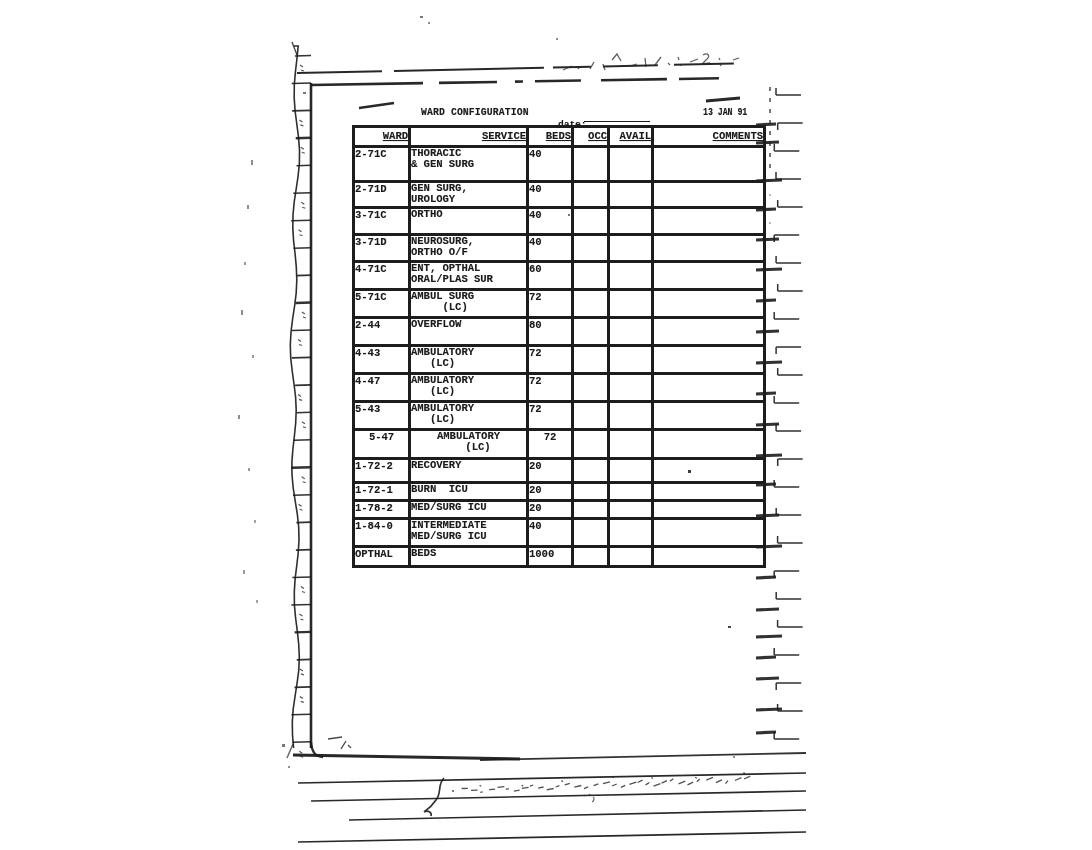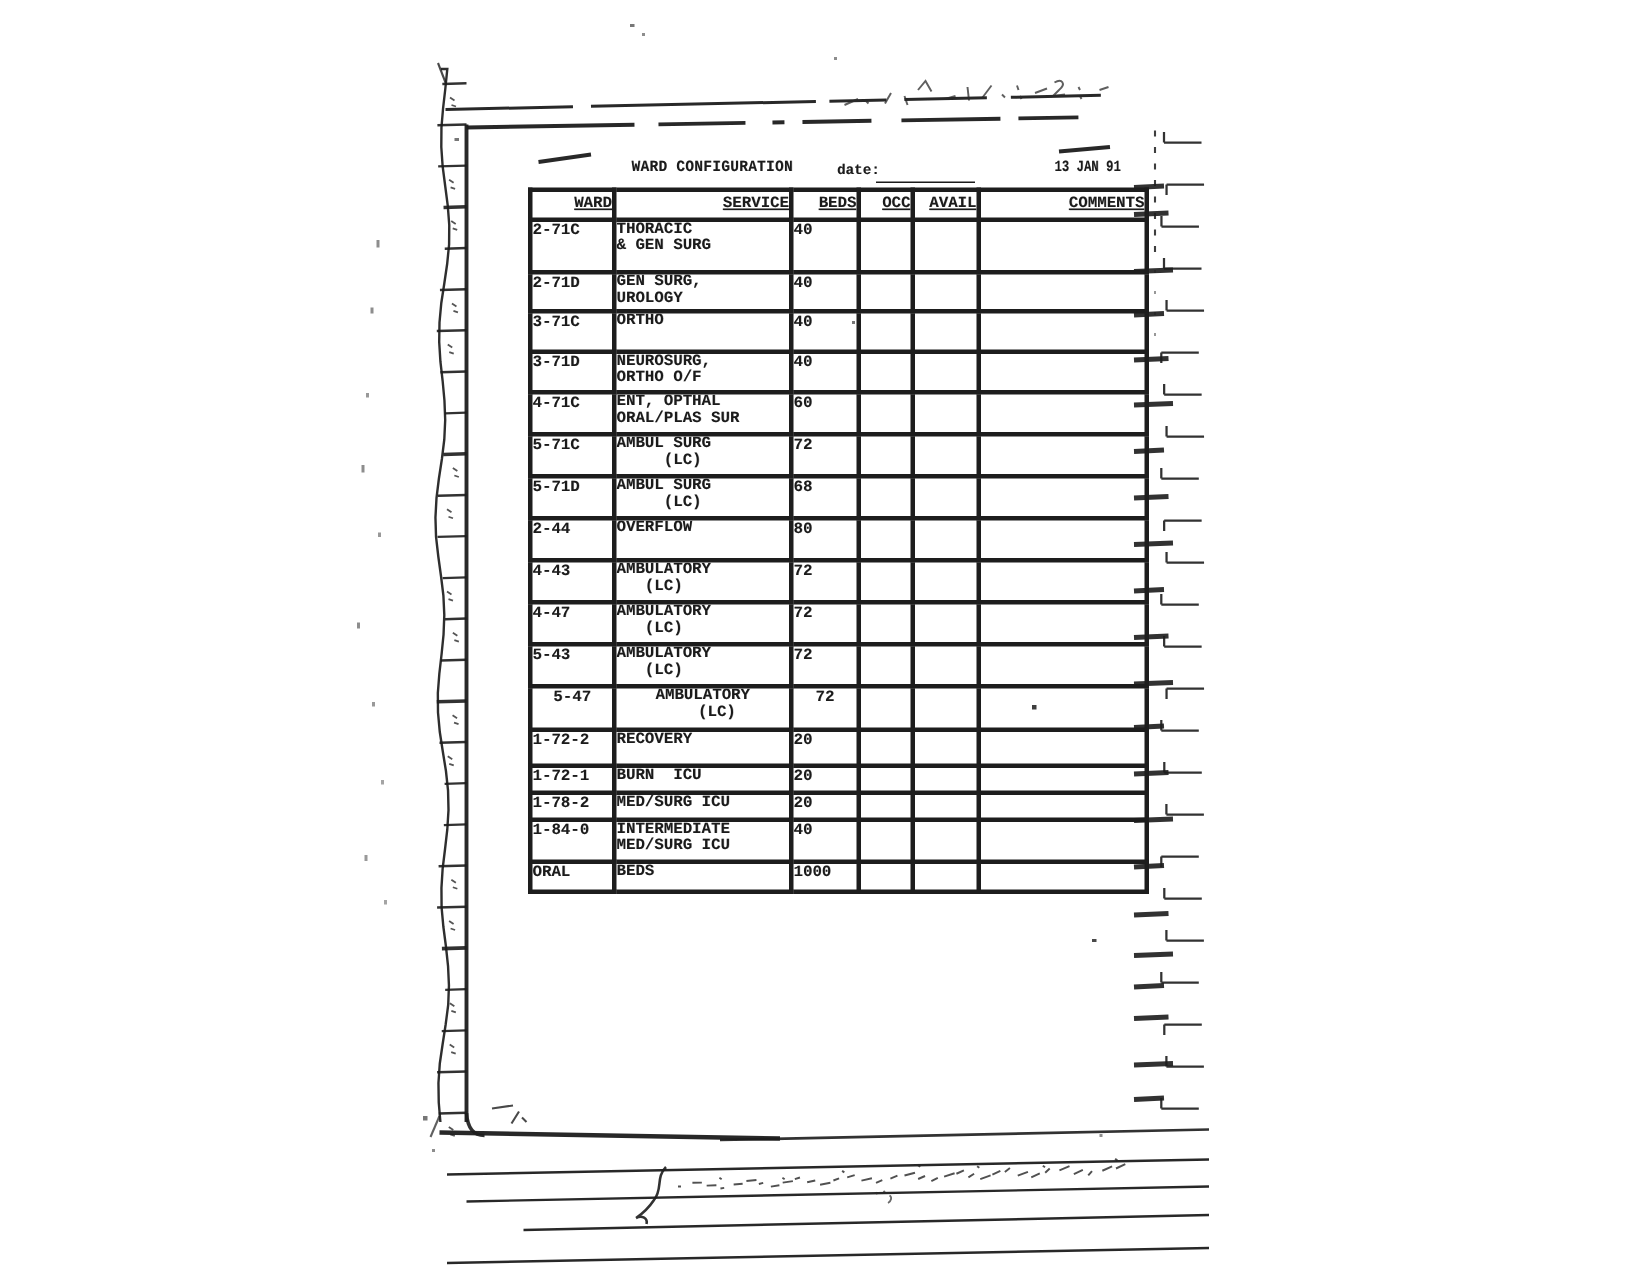--- a/index.html
+++ b/index.html
@@ -3,21 +3,21 @@
 <meta charset="utf-8">
 <style>
   html,body{margin:0;padding:0;background:#fff;}
   #canvas{position:relative;width:880px;height:850px;background:#ffffff;overflow:hidden;
           font-family:"Liberation Mono","DejaVu Sans Mono",monospace;color:#1b1b1b;padding-left:40px;}
   #deco{position:absolute;left:0;top:0;z-index:1;}
   .ink{color:#1b1b1b;text-shadow:.3px .3px 0 rgba(0,0,0,.35);}
   
   .doc-title{position:absolute;left:421px;top:106px;font-size:10.5px;font-weight:700;
              letter-spacing:.2px;transform:scaleX(.92);transform-origin:left top;z-index:2;white-space:nowrap;}
-  .date-label{position:absolute;left:558px;top:108px;font-size:9.5px;font-weight:700;z-index:2;}
+  .date-label{position:absolute;left:558px;top:119px;font-size:9.5px;font-weight:700;z-index:2;}
   .date-underline{position:absolute;left:584px;top:121px;width:66px;height:0;
                   border-top:1.6px solid #1b1b1b;z-index:2;}
   .date-value{position:absolute;left:703px;top:106px;font-size:10.5px;font-weight:700;
               transform:scaleX(.78);transform-origin:left top;z-index:2;white-space:nowrap;}
   
   #ward-table{position:absolute;left:352px;top:125px;width:411px;border-collapse:collapse;
               table-layout:fixed;z-index:2;}
   #ward-table th,#ward-table td{border:3px solid #1d1d1d;padding:0;vertical-align:top;
               font-family:"Liberation Mono","DejaVu Sans Mono",monospace;
               font-weight:700;font-size:10.5px;color:#1b1b1b;overflow:hidden;
@@ -266,29 +266,20 @@
         <tr style="height: 28px;">
           <td class="c-ward">5-71C</td>
           <td class="c-service">AMBUL SURG
      (LC)</td>
           <td class="c-beds">72</td>
           <td class="c-occ"></td>
           <td class="c-avail"></td>
           <td class="c-comments"></td>
         </tr>
         <tr style="height: 28px;">
-          <td class="c-ward">5-71D</td>
-          <td class="c-service">AMBUL SURG
-     (LC)</td>
-          <td class="c-beds">68</td>
-          <td class="c-occ"></td>
-          <td class="c-avail"></td>
-          <td class="c-comments"></td>
-        </tr>
-        <tr style="height: 28px;">
           <td class="c-ward">2-44</td>
           <td class="c-service">OVERFLOW</td>
           <td class="c-beds">80</td>
           <td class="c-occ"></td>
           <td class="c-avail"></td>
           <td class="c-comments"></td>
         </tr>
         <tr style="height: 28px;">
           <td class="c-ward">4-43</td>
           <td class="c-service">AMBULATORY
@@ -352,21 +343,21 @@
         <tr style="height: 28px;">
           <td class="c-ward">1-84-0</td>
           <td class="c-service">INTERMEDIATE
 MED/SURG ICU</td>
           <td class="c-beds">40</td>
           <td class="c-occ"></td>
           <td class="c-avail"></td>
           <td class="c-comments"></td>
         </tr>
         <tr style="height: 20px;">
-          <td class="c-ward">ORAL</td>
+          <td class="c-ward">OPTHAL</td>
           <td class="c-service">BEDS</td>
           <td class="c-beds">1000</td>
           <td class="c-occ"></td>
           <td class="c-avail"></td>
           <td class="c-comments"></td>
         </tr>
       </tbody>
   </table>
 
 </div>

